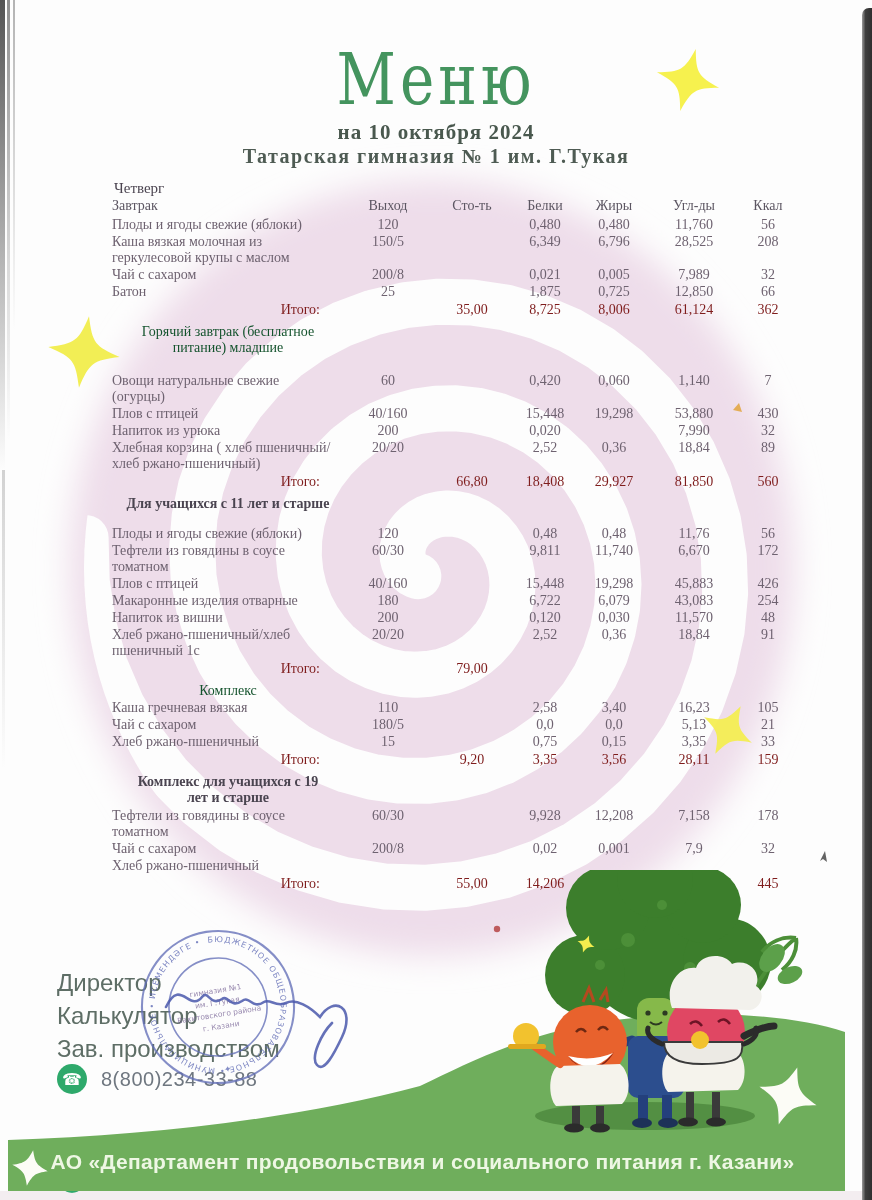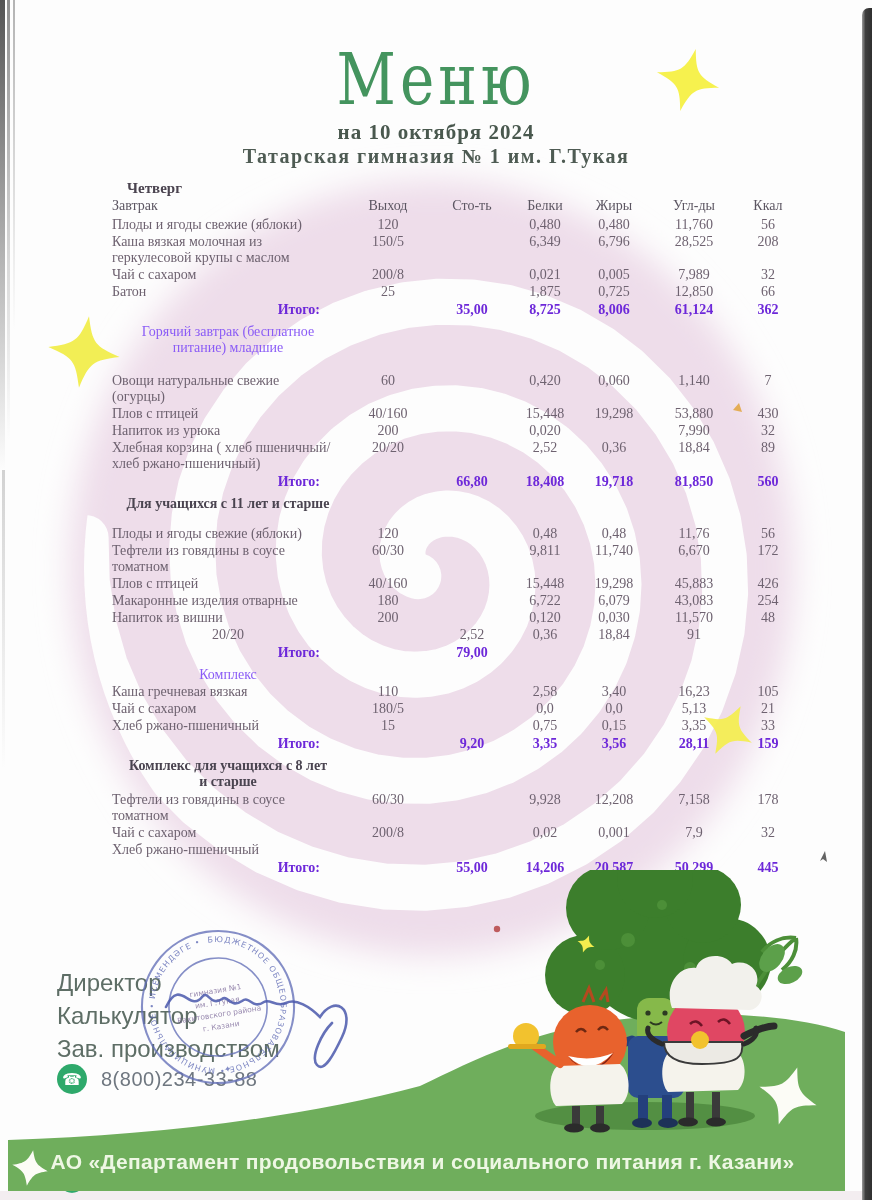--- a/index.html
+++ b/index.html
@@ -20,35 +20,35 @@
   .streak.s4{left:2px;top:470px;width:3px;height:300px;
       background:linear-gradient(180deg,rgba(110,110,110,.3),rgba(130,130,130,0));}
   
   .menu-title{position:absolute;left:0;top:46px;width:872px;text-align:center;
       font-family:"DejaVu Serif",serif;font-size:58px;font-weight:400;color:#44945e;
       transform:scaleY(1.22);letter-spacing:4px;}
   .date-line{position:absolute;left:0;top:120px;width:872px;text-align:center;
       font-size:21px;font-weight:bold;color:#49584e;letter-spacing:1px;}
   .school-line{position:absolute;left:0;top:145px;width:872px;text-align:center;
       font-size:20px;font-weight:bold;color:#4e5b53;letter-spacing:1.5px;}
-  .weekday{position:absolute;left:127px;top:180px;font-size:15px;font-weight:bold;color:#4b4450;}
+  .weekday{position:absolute;left:114px;top:180px;font-size:15px;font-weight:normal;color:#4b4450;}
   
   .spiral-svg{position:absolute;left:0;top:0;pointer-events:none;}
   
   .menu-table{position:absolute;left:112px;top:198px;width:692px;font-size:14px;
       line-height:16px;color:#6e6270;}
   .trow{display:grid;grid-template-columns:232px 88px 80px 66px 72px 88px 60px;margin-bottom:1px;}
   .tcell{padding:0;}
   .tcell.c0{padding-right:10px;}
   .tcell.c1,.tcell.c2,.tcell.c3,.tcell.c4,.tcell.c5,.tcell.c6{text-align:center;}
   .thead-row{color:#5c5662;margin-bottom:3px;}
-  .total-row{font-weight:bold;color:#6d28d9;margin-top:2px;margin-bottom:6px;}
+  .total-row{font-weight:normal;color:#7f1d1d;margin-top:2px;margin-bottom:6px;}
   .total-row .tcell.c0{text-align:right;padding-right:24px;}
   .sect-head{width:232px;text-align:center;padding:0 14px;box-sizing:border-box;
-      color:#8b5cf6;margin-bottom:2px;}
+      color:#14532d;margin-bottom:2px;}
   .sect-head.bold{font-weight:bold;color:#4a4450;}
   .sect-head.sh1{margin-top:2px;margin-bottom:17px;}
   .sect-head.sh2{margin-bottom:14px;}
   .sect-head.sh3{margin-bottom:1px;}
   .sect-head.sh4{margin-bottom:2px;}
   
   .roles{position:absolute;left:57px;top:966px;font-family:"Liberation Sans",sans-serif;
       font-size:24px;line-height:33px;color:#5e6e66;}
   .contact{position:absolute;left:57px;display:flex;align-items:center;gap:14px;
       font-family:"Liberation Sans",sans-serif;}
@@ -206,21 +206,21 @@
         <div class="tcell c3">2,52</div>
         <div class="tcell c4">0,36</div>
         <div class="tcell c5">18,84</div>
         <div class="tcell c6">89</div>
       </div>
       <div class="trow total-row">
         <div class="tcell c0">Итого:</div>
         <div class="tcell c1"></div>
         <div class="tcell c2">66,80</div>
         <div class="tcell c3">18,408</div>
-        <div class="tcell c4">19,718</div>
+        <div class="tcell c4">29,927</div>
         <div class="tcell c5">81,850</div>
         <div class="tcell c6">560</div>
       </div>
       <div class="sect-head sh2 bold">Для учащихся с 11 лет и старше</div>
       <div class="trow">
         <div class="tcell c0">Плоды  и ягоды свежие (яблоки)</div>
         <div class="tcell c1">120</div>
         <div class="tcell c2"></div>
         <div class="tcell c3">0,48</div>
         <div class="tcell c4">0,48</div>
@@ -257,20 +257,21 @@
       <div class="trow">
         <div class="tcell c0">Напиток из вишни</div>
         <div class="tcell c1">200</div>
         <div class="tcell c2"></div>
         <div class="tcell c3">0,120</div>
         <div class="tcell c4">0,030</div>
         <div class="tcell c5">11,570</div>
         <div class="tcell c6">48</div>
       </div>
       <div class="trow">
+        <div class="tcell c0">Хлеб ржано-пшеничный/хлеб пшеничный 1с</div>
         <div class="tcell c1">20/20</div>
         <div class="tcell c2"></div>
         <div class="tcell c3">2,52</div>
         <div class="tcell c4">0,36</div>
         <div class="tcell c5">18,84</div>
         <div class="tcell c6">91</div>
       </div>
       <div class="trow total-row">
         <div class="tcell c0">Итого:</div>
         <div class="tcell c1"></div>
@@ -310,21 +311,21 @@
       </div>
       <div class="trow total-row">
         <div class="tcell c0">Итого:</div>
         <div class="tcell c1"></div>
         <div class="tcell c2">9,20</div>
         <div class="tcell c3">3,35</div>
         <div class="tcell c4">3,56</div>
         <div class="tcell c5">28,11</div>
         <div class="tcell c6">159</div>
       </div>
-      <div class="sect-head sh4 bold">Комплекс для учащихся с 8 лет и старше</div>
+      <div class="sect-head sh4 bold">Комплекс для учащихся с 19 лет и старше</div>
       <div class="trow">
         <div class="tcell c0">Тефтели из говядины в соусе томатном</div>
         <div class="tcell c1">60/30</div>
         <div class="tcell c2"></div>
         <div class="tcell c3">9,928</div>
         <div class="tcell c4">12,208</div>
         <div class="tcell c5">7,158</div>
         <div class="tcell c6">178</div>
       </div>
       <div class="trow">

